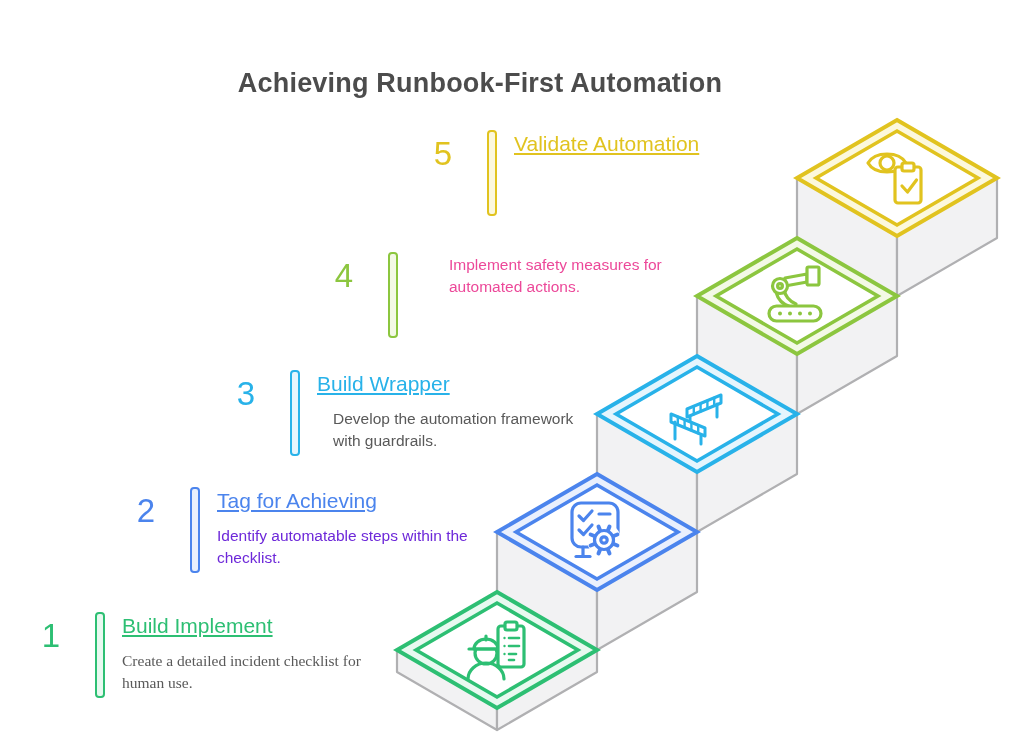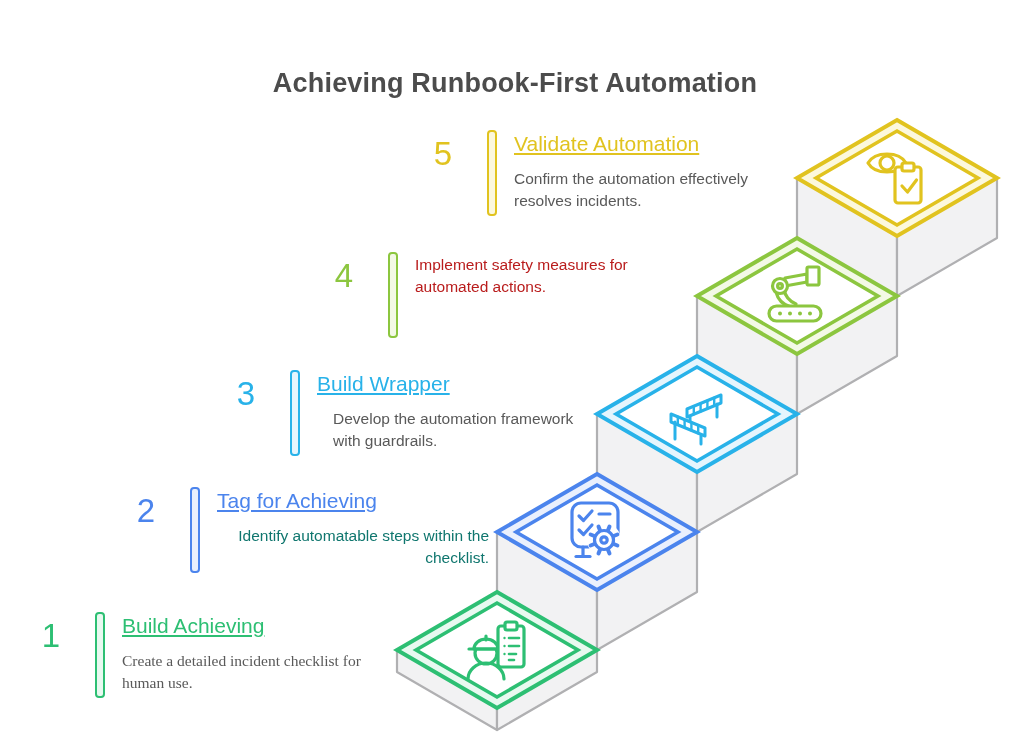--- a/index.html
+++ b/index.html
@@ -2,24 +2,23 @@
 <html><head>
 <meta charset="utf-8">
 <style>
   html,body { margin:0; padding:0; }
   body {
     width:1010px; height:742px; position:relative;
     background:#ffffff; overflow:hidden;
     font-family:"Liberation Sans","DejaVu Sans",sans-serif;
   }
   .page-title {
-    position:absolute; left:8px; top:50px; width:960px;
+    position:absolute; left:0; top:50px; width:960px;
     text-align:center; font-size:27px; font-weight:700; color:#4c4c4c;
     letter-spacing:0.2px;
-    padding-left:27px;
   }
   #stair-figure { position:absolute; left:0; top:0; width:1010px; height:742px; }
   .step-row { position:absolute; display:flex; align-items:flex-start; }
   .step-number {
     width:70px; text-align:right; font-size:33px; line-height:1.05;
     margin-top:7px; font-weight:400;
   }
   .step-bar {
     width:10px; height:86px; border:2.5px solid #999; border-radius:4px;
     margin-left:35px; box-sizing:border-box; background:#fff; flex:none;
@@ -149,51 +148,50 @@
       <path d="M41,45 l5.5,6 l9,-12"></path>
           </g>
         </g>
     </g>
     </svg></div>
 
 <div class="step-row step-pos-1">
   <div class="step-number" style="color: rgb(45, 191, 115);">1</div>
   <div class="step-bar" style="border-color: rgb(45, 191, 115); background: rgb(232, 249, 240);"></div>
   <div class="step-text">
-    <div class="step-title" style="color: rgb(45, 191, 115);">Build Achieving</div>
+    <div class="step-title" style="color: rgb(45, 191, 115);">Build Implement</div>
     <div class="step-desc" style="color: rgb(89, 89, 89); font-family: Liberation Serif, serif;">Create a detailed incident checklist for human use.</div>
   </div>
 </div>
 
 <div class="step-row step-pos-2">
   <div class="step-number" style="color: rgb(75, 132, 237);">2</div>
   <div class="step-bar" style="border-color: rgb(75, 132, 237); background: rgb(234, 240, 253);"></div>
   <div class="step-text">
     <div class="step-title" style="color: rgb(75, 132, 237);">Tag for Achieving</div>
-    <div class="step-desc" style="color: #0f766e; text-align: right;">Identify automatable steps within the checklist.</div>
+    <div class="step-desc" style="color: #6d28d9;">Identify automatable steps within the checklist.</div>
   </div>
 </div>
 
 <div class="step-row step-pos-3">
   <div class="step-number" style="color: rgb(40, 178, 233);">3</div>
   <div class="step-bar" style="border-color: rgb(40, 178, 233); background: rgb(229, 245, 253);"></div>
   <div class="step-text">
     <div class="step-title" style="color: rgb(40, 178, 233);">Build Wrapper</div>
     <div class="step-desc" style="color: rgb(89, 89, 89); margin-left: 16px;">Develop the automation framework with guardrails.</div>
   </div>
 </div>
 
 <div class="step-row step-pos-4">
   <div class="step-number" style="color: rgb(140, 198, 63);">4</div>
   <div class="step-bar" style="border-color: rgb(140, 198, 63); background: rgb(243, 249, 230);"></div>
   <div class="step-text">
-    <div class="step-desc" style="color: #b91c1c;">Implement safety measures for automated actions.</div>
+    <div class="step-desc" style="color: #ec4899; margin-left: 34px;">Implement safety measures for automated actions.</div>
   </div>
 </div>
 
 <div class="step-row step-pos-5">
   <div class="step-number" style="color: rgb(225, 195, 31);">5</div>
   <div class="step-bar" style="border-color: rgb(225, 195, 31); background: rgb(252, 248, 221);"></div>
   <div class="step-text">
     <div class="step-title" style="color: rgb(225, 195, 31);">Validate Automation</div>
-    <div class="step-desc" style="color: rgb(89, 89, 89);">Confirm the automation effectively resolves incidents.</div>
   </div>
 </div>
 
 </body></html>

